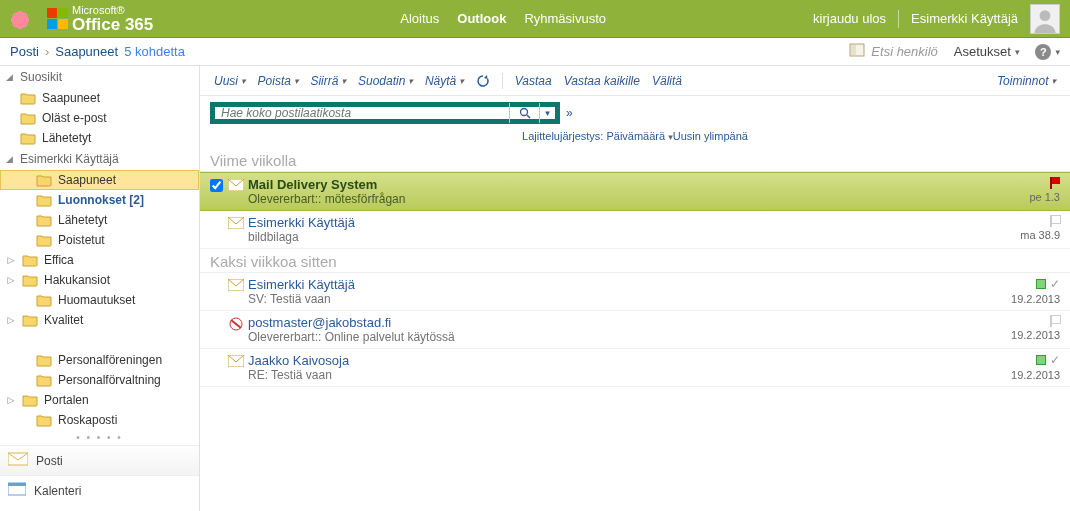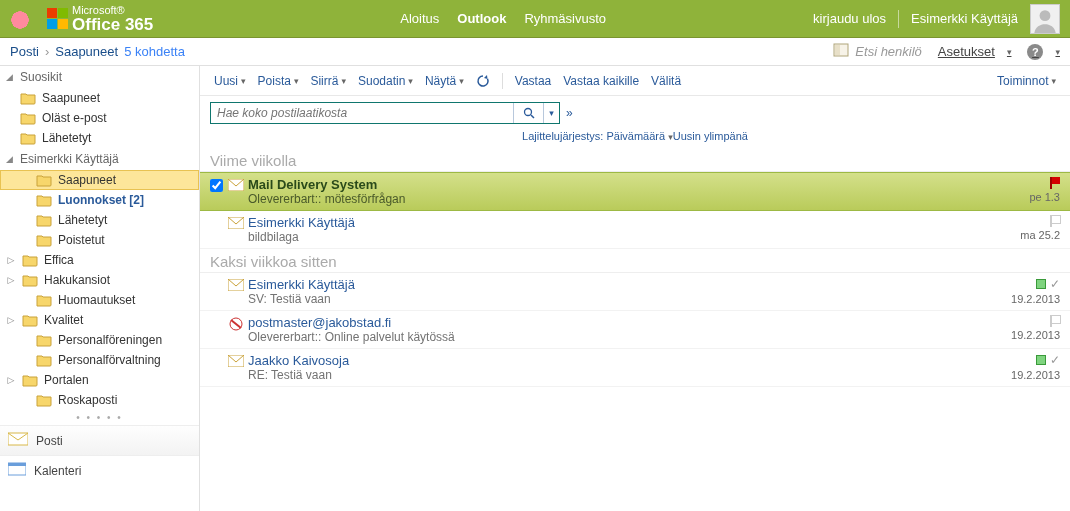--- a/index.html
+++ b/index.html
@@ -46,47 +46,47 @@
 .breadcrumb-bar {
   height: 28px; display: flex; align-items: center; padding: 0 10px;
   border-bottom: 1px solid #e0e0e0; font-size: 13px; color: #444;
 }
 .breadcrumb-left { display: flex; align-items: center; gap: 6px; }
 .breadcrumb-left .crumb { color: #1a4e8a; }
 .breadcrumb-left .sep { color: #999; }
 .breadcrumb-left .count { color: #3b82f6; }
 .breadcrumb-right { margin-left: auto; display: flex; align-items: center; gap: 16px; }
 .find-person { display: flex; align-items: center; gap: 6px; color: #999; font-style: italic; }
-.settings-link, .help-link { display: flex; align-items: center; gap: 12px; color: #444; text-decoration: underline; }
+.settings-link, .help-link { display: flex; align-items: center; gap: 4px; color: #444; }
 .caret { font-size: 9px; color: #666; }
 .help-icon { width: 16px; height: 16px; border-radius: 50%; background: #8a8a8a; color: #fff; display: inline-flex; align-items: center; justify-content: center; font-size: 11px; font-weight: bold; }
 
 .main { display: flex; height: calc(511px - 38px - 28px); }
 
 .sidebar { width: 200px; border-right: 1px solid #e0e0e0; overflow-y: auto; background: #fff; user-select: none; }
 .tree-group-header { display: flex; align-items: center; gap: 4px; padding: 4px 6px; color: #666; font-size: 12px; }
 .tree-group-header .tri { font-size: 9px; color: #888; width: 10px; }
 .tree-item { display: flex; align-items: center; gap: 6px; padding: 3px 6px 3px 20px; color: #333; font-size: 12px; cursor: default; }
 .tree-item.bold { font-weight: bold; color: #2a5a9a; }
 .tree-item .tri { font-size: 9px; color: #888; width: 10px; display: inline-block; text-align: center; }
 .tree-item.selected { background: #fde69a; border: 1px solid #e8c252; padding: 2px 5px 2px 19px; }
 .folder-icon { width: 16px; height: 14px; display: inline-block; }
 .folder-icon svg { width: 16px; height: 14px; display: block; }
 .dots { text-align: center; color: #aaa; letter-spacing: 2px; font-size: 10px; padding: 2px 0; }
 .nav-rail-item { display: flex; align-items: center; gap: 8px; padding: 6px 8px; border-top: 1px solid #eee; color: #444; }
 .nav-rail-item.active { background: linear-gradient(#fefefe,#f3f3f3); }
 
 .content { flex: 1; display: flex; flex-direction: column; overflow: hidden; }
 .toolbar { height: 30px; display: flex; align-items: center; gap: 4px; padding: 0 10px; border-bottom: 1px solid #e8e8e8; }
-.toolbar .btn { color: #2a5a9a; font-size: 12px; padding: 2px 4px; display: flex; align-items: center; gap: 3px; cursor: default; }
+.toolbar .btn { color: #2a5a9a; font-size: 12px; padding: 2px 4px; display: flex; align-items: center; gap: 3px; cursor: default; font-style: italic; }
 .toolbar .sep { width: 1px; height: 16px; background: #ddd; margin: 0 4px; }
 .toolbar-right { margin-left: auto; }
 
 .searchbar { display: flex; align-items: center; padding: 6px 10px; gap: 6px; }
-.search-input-wrap { display: flex; align-items: center; border: 1px solid #0f766e; height: 22px; width: 350px; }
+.search-input-wrap { display: flex; align-items: center; border: 5px solid #0f766e; height: 22px; width: 350px; }
 .search-input-wrap input { flex: 1; border: none; outline: none; padding: 0 6px; font-size: 12px; font-style: italic; color: #2a5a9a; background: transparent; }
 .search-btn { width: 30px; height: 20px; border-left: 1px solid #b8c8dc; display: flex; align-items: center; justify-content: center; color: #2a5a9a; }
 .search-dd { width: 16px; display: flex; align-items: center; justify-content: center; border-left: 1px solid #b8c8dc; height: 20px; font-size: 9px; color: #2a5a9a; }
 .expand-chev { color: #2a5a9a; font-size: 12px; cursor: default; }
 
 .sort-row { display: flex; justify-content: center; font-size: 11px; color: #2a5a9a; padding-bottom: 6px; }
 .sort-row .label { color: #2a5a9a; }
 
 .list { flex: 1; overflow-y: auto; }
 .group-header { color: #aaa; font-size: 15px; padding: 4px 10px 2px; border-bottom: 1px solid #eee; }
@@ -280,21 +280,21 @@
         </div>
         <div class="tree-item" style="padding-left: 6px;">
           <span class="tri">▷</span>
           <span class="folder-icon">
             <svg viewBox="0 0 16 14">
               <path d="M1 3h5l1 1h8v8a1 1 0 0 1-1 1H1z" fill="#f7d66b" stroke="#c9a23a"></path>
             </svg>
           </span>
           <span>Kvalitet</span>
         </div>
-        <div class="tree-item" style="padding-left: 20px;">
+        <div class="tree-item" style="padding-left: 20px; margin-top: 20px;">
           <span class="tri"></span>
           <span class="folder-icon">
             <svg viewBox="0 0 16 14">
               <path d="M1 3h5l1 1h8v8a1 1 0 0 1-1 1H1z" fill="#f7d66b" stroke="#c9a23a"></path>
             </svg>
           </span>
           <span>Personalföreningen</span>
         </div>
         <div class="tree-item" style="padding-left: 20px;">
           <span class="tri"></span>
@@ -444,21 +444,21 @@
               </svg></span>
           </div>
           <div class="body">
             <div class="from">Esimerkki Käyttäjä</div>
             <div class="subject">bildbilaga</div>
           </div>
           <div class="meta">
             <div class="meta-flags">
               <span class="flag clear"></span>
             </div>
-            <div>ma 25.2</div>
+            <div>ma 38.9</div>
           </div>
         </div>
         <div class="group-header">Kaksi viikkoa sitten</div>
         <div class="msg">
           <div class="ckcol"></div>
           <div class="iconcol">
             <span class="env-icon"><svg viewBox="0 0 16 12">
                 <rect x="0" y="0" width="16" height="12" fill="#fff" stroke="#c9a23a"></rect>
                 <path d="M0 0 L8 7 L16 0" fill="none" stroke="#c9a23a"></path>
               </svg></span>

